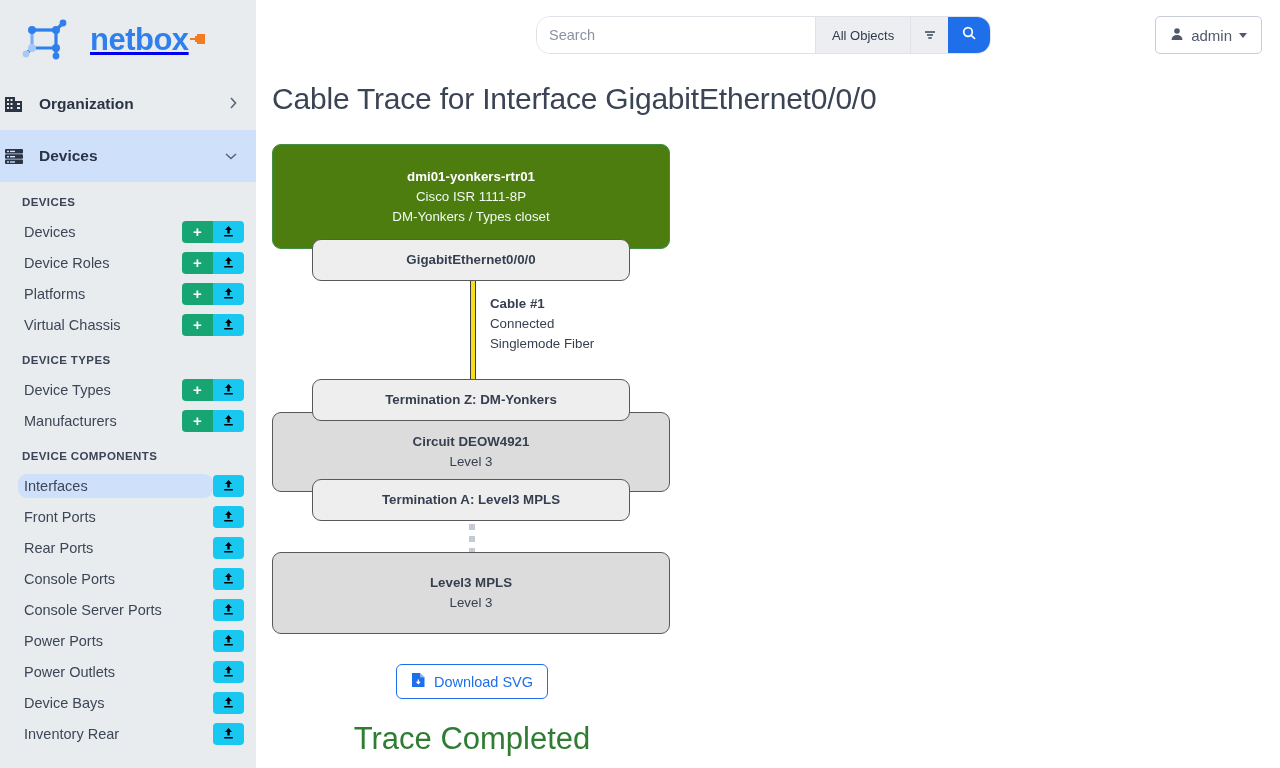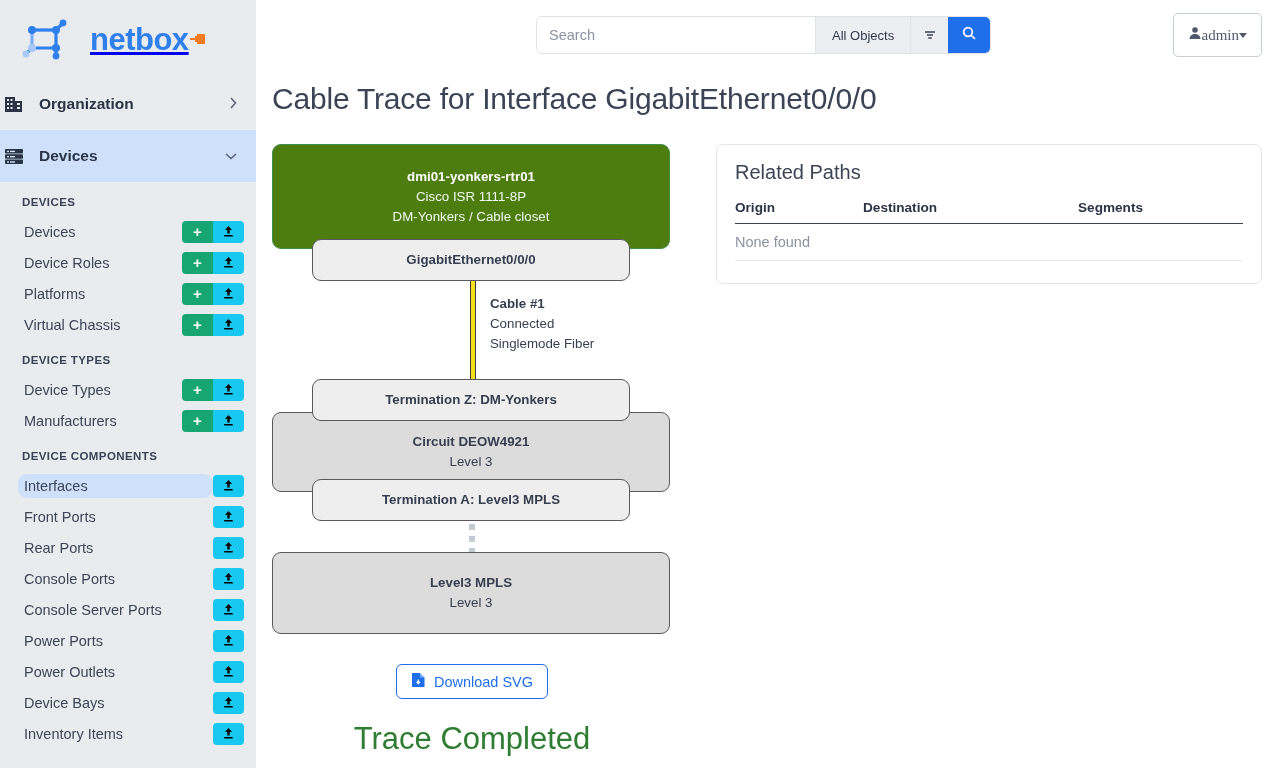--- a/index.html
+++ b/index.html
@@ -74,21 +74,21 @@
   
   .main { flex: 1; height: 768px; position: relative; background: #fff; overflow: hidden; }
 
   .topbar {
     height: 70px; display: flex; align-items: center;
     padding: 0 18px;
   }
   .search-wrap {
     display: flex; align-items: stretch; height: 38px;
     margin-left: 262px;
-    border-radius: 6px; overflow: hidden;
+    border-radius: 14px; overflow: hidden;
     border: 1px solid #dfe2e7;
   }
   .search-input {
     width: 278px; border: none; outline: none;
     padding: 0 12px; font-size: 14.5px; color: #44506a;
     background: #fff; font-family: "Liberation Sans", sans-serif;
   }
   .search-input::placeholder { color: #8b93a3; }
   .search-scope {
     display: flex; align-items: center; padding: 0 16px;
@@ -98,25 +98,25 @@
   .search-filter {
     display: flex; align-items: center; justify-content: center;
     width: 38px; background: #eceef1; cursor: pointer;
     border-left: 1px solid #dfe2e7;
   }
   .search-go {
     display: flex; align-items: center; justify-content: center;
     width: 42px; background: #1f6feb; cursor: pointer;
   }
   .user-btn {
-    margin-left: auto; display: flex; align-items: center; 
-    height: 44px; padding: 0 14px;
+    margin-left: auto; display: flex; align-items: center; gap: 7px;
+    height: 38px; padding: 0 14px;
     border: 1px solid #c7ccd6; border-radius: 5px;
     background: #fff; color: #50596c; font-size: 15px; cursor: pointer;
-    font-family: Liberation Serif, serif;
+    font-family: Liberation Sans, sans-serif;
   }
   .caret { width: 0; height: 0; border-left: 4.5px solid transparent;
     border-right: 4.5px solid transparent; border-top: 5.5px solid #50596c; }
 
   .page-title {
     font-size: 30px; color: #3b4455; font-weight: normal;
     margin: 0; padding: 12px 0 0 16px; letter-spacing: -0.2px;
   }
 
   .content { display: flex; padding: 28px 18px 0 16px; }
@@ -444,21 +444,21 @@
       <span class="sb-btns">
         <button class="sb-btn imp solo">
           <svg width="13" height="13" viewBox="0 0 13 13" fill="#000">
               <path d="M6.5 1 L10 5 L7.7 5 L7.7 8.4 L5.3 8.4 L5.3 5 L3 5 Z"></path>
               <rect x="2.2" y="10" width="8.6" height="1.5"></rect>
             </svg>
         </button>
       </span>
     </div>
     <div class="sb-item">
-      <span class="sb-label">Inventory Items</span>
+      <span class="sb-label">Inventory Rear</span>
       <span class="sb-btns">
         <button class="sb-btn imp solo">
           <svg width="13" height="13" viewBox="0 0 13 13" fill="#000">
               <path d="M6.5 1 L10 5 L7.7 5 L7.7 8.4 L5.3 8.4 L5.3 5 L3 5 Z"></path>
               <rect x="2.2" y="10" width="8.6" height="1.5"></rect>
             </svg>
         </button>
       </span>
     </div>
   </aside>
@@ -501,21 +501,21 @@
     <h1 class="page-title">Cable Trace for Interface GigabitEthernet0/0/0</h1>
 
     <div class="content">
 
       <div class="trace-col">
         <div class="trace-svg-area">
 
           <div class="node node-device">
             <div class="n-title">dmi01-yonkers-rtr01</div>
             <div class="n-sub">Cisco ISR 1111-8P</div>
-            <div class="n-sub">DM-Yonkers / Cable closet</div>
+            <div class="n-sub">DM-Yonkers / Types closet</div>
           </div>
 
           <div class="node node-term node-termA">
             <div class="n-title">GigabitEthernet0/0/0</div>
           </div>
 
           <div class="cable-line"></div>
           <div class="cable-label">
             <div class="cl-title">Cable #1</div>
             <div>Connected</div>
@@ -557,35 +557,16 @@
                 <path d="M7.3 7.4 V11.2 M5.6 9.7 L7.3 11.6 L9 9.7" stroke="#ffffff" stroke-width="1.3" fill="none"></path>
               </svg>
             </span>
             <span>Download SVG</span>
           </button>
         </div>
 
         <div class="trace-status">Trace Completed</div>
       </div>
 
-      <div class="side-col">
-        <div class="card">
-          <h2 class="card-title">Related Paths</h2>
-          <table class="paths">
-            <thead>
-              <tr>
-                <th style="width:128px">Origin</th>
-                <th style="width:215px">Destination</th>
-                <th>Segments</th>
-              </tr>
-            </thead>
-            <tbody>
-              <tr>
-                <td colspan="3">None found</td>
-              </tr>
-            </tbody>
-          </table>
-        </div>
-      </div>
 
     </div>
   </main>
 </div>
 
 </body></html>

